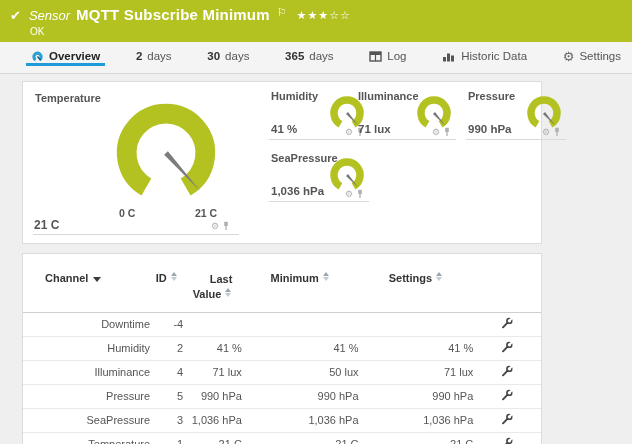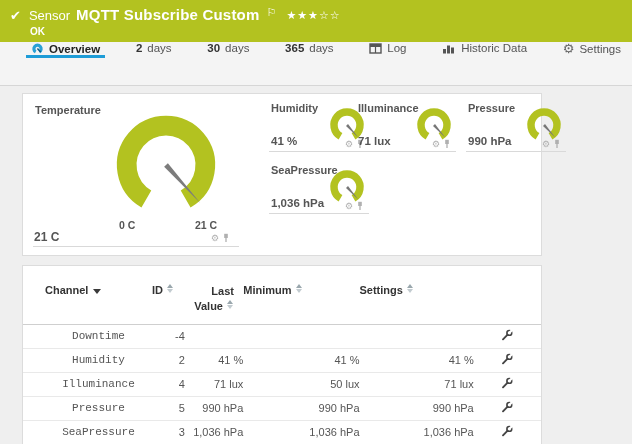--- a/index.html
+++ b/index.html
@@ -3,29 +3,29 @@
 <meta charset="utf-8">
 <style>
   * { margin:0; padding:0; box-sizing:border-box; }
   html,body { width:632px; height:444px; overflow:hidden; background:#efefef;
     font-family:"Liberation Sans","DejaVu Sans",sans-serif; color:#444; }
 
   
   .topbar { position:relative; height:42px; background:#b3c220; color:#fff; }
   .topbar .row1 { position:absolute; left:10px; top:6px; display:flex; align-items:baseline; }
   .check { font-size:13px; font-weight:bold; margin-right:8px; }
-  .type-label { font-size:13px; margin-right:6px; }
+  .type-label { font-style:italic; font-size:13px; margin-right:6px; }
   .sensor-title { font-weight:bold; font-size:15px; letter-spacing:.2px; }
   .flag { font-size:11px; margin-left:7px; position:relative; top:-4px; }
   .stars { font-size:11px; margin-left:10px; letter-spacing:1px; position:relative; top:-1px; }
-  .status-ok { position:absolute; left:30px; top:26px; font-size:10px; font-weight:bold; color:#fff; }
-
-  
-  .tabbar { height:44px; background:#f4f4f4; border-bottom:1px solid #d6d6d6;
-    display:flex; align-items:flex-start; justify-content:space-between; padding:0 6px 0 26px; }
+  .status-ok { position:absolute; left:30px; top:26px; font-size:10px; font-weight:normal; color:#fff; }
+
+  
+  .tabbar { height:32px; background:#f4f4f4; border-bottom:1px solid #d6d6d6;
+    display:flex; align-items:center; justify-content:space-between; padding:0 6px 0 26px; }
   .tab { display:flex; align-items:center; gap:5px; font-size:11.5px; color:#555;
     border-bottom:3px solid transparent; padding:0 5px; cursor:pointer; white-space:nowrap; }
   .tab.active { color:#222; border-bottom-color:#1e9cd7; font-weight:bold; }
   .tab .num { font-weight:bold; color:#333; }
   .tab .glyph { font-size:13px; color:#666; line-height:1; }
 
   
   .card { background:#fff; border:1px solid #dcdcdc; margin-left:22px; width:520px; }
   .gauges-card { position:relative; margin-top:7px; height:163px; }
   .table-card { position:relative; margin-top:9px; height:200px; }
@@ -47,44 +47,44 @@
   
   .small-cell { position:absolute; width:102px; height:62px; }
   .small-cell .cell-label { position:absolute; left:2px; top:6px; }
   .small-cell .cell-value { position:absolute; left:2px; top:39px; }
   .small-gauge { position:absolute; right:4px; top:10px; }
 
   
   table { border-collapse:collapse; width:100%; font-size:11px; color:#555; margin-top:14px; }
   th { font-weight:bold; color:#333; vertical-align:top; padding:4px 0 10px 0; }
   th.left { text-align:left; padding-left:22px; }
-  th.right { text-align:left; }
+  th.right { text-align:center; }
   th.center { text-align:center; }
   thead tr { border-bottom:1px solid #cfcfcf; }
   tbody tr { border-bottom:1px solid #e9e9e9; height:24px; }
   td { padding:0; }
-  td.left { text-align:center; padding-left:22px;font-family:Liberation Mono, monospace; }
+  td.left { text-align:right; padding-left:22px; }
   td.right { text-align:right; }
   td.center { text-align:center; }
   .sort { display:inline-block; width:7px; margin-left:4px; position:relative; top:-1px; }
   .sort i { display:block; width:0; height:0; border-left:3.5px solid transparent; border-right:3.5px solid transparent; }
   .sort .up { border-bottom:4px solid #9aa7ad; margin-bottom:1px; }
   .sort .dn { border-top:4px solid #c2cbd0; }
   .caret-down { display:inline-block; width:0; height:0; border-left:4px solid transparent;
     border-right:4px solid transparent; border-top:5px solid #3a3a3a; margin-left:5px; }
   .twoline { display:inline-block; text-align:right; line-height:1.35; }
 </style>
 </head>
 <body>
 
 <div class="topbar">
   <div class="row1">
     <span class="check">✔</span>
     <span class="type-label">Sensor</span>
-    <span class="sensor-title">MQTT Subscribe Custom</span>
+    <span class="sensor-title">MQTT Subscribe Minimum</span>
     <span class="flag">⚐</span>
     <span class="stars">★★★☆☆</span>
   </div>
   <div class="status-ok">OK</div>
 </div>
 
 <div class="tabbar">
   <div class="tab active">
     <svg width="13" height="13" viewBox="0 0 13 13">
       <path d="M 4.7 9.9 A 3.6 3.6 0 1 1 8.3 9.9" fill="none" stroke="#2aa0d4" stroke-width="3.2"></path>

